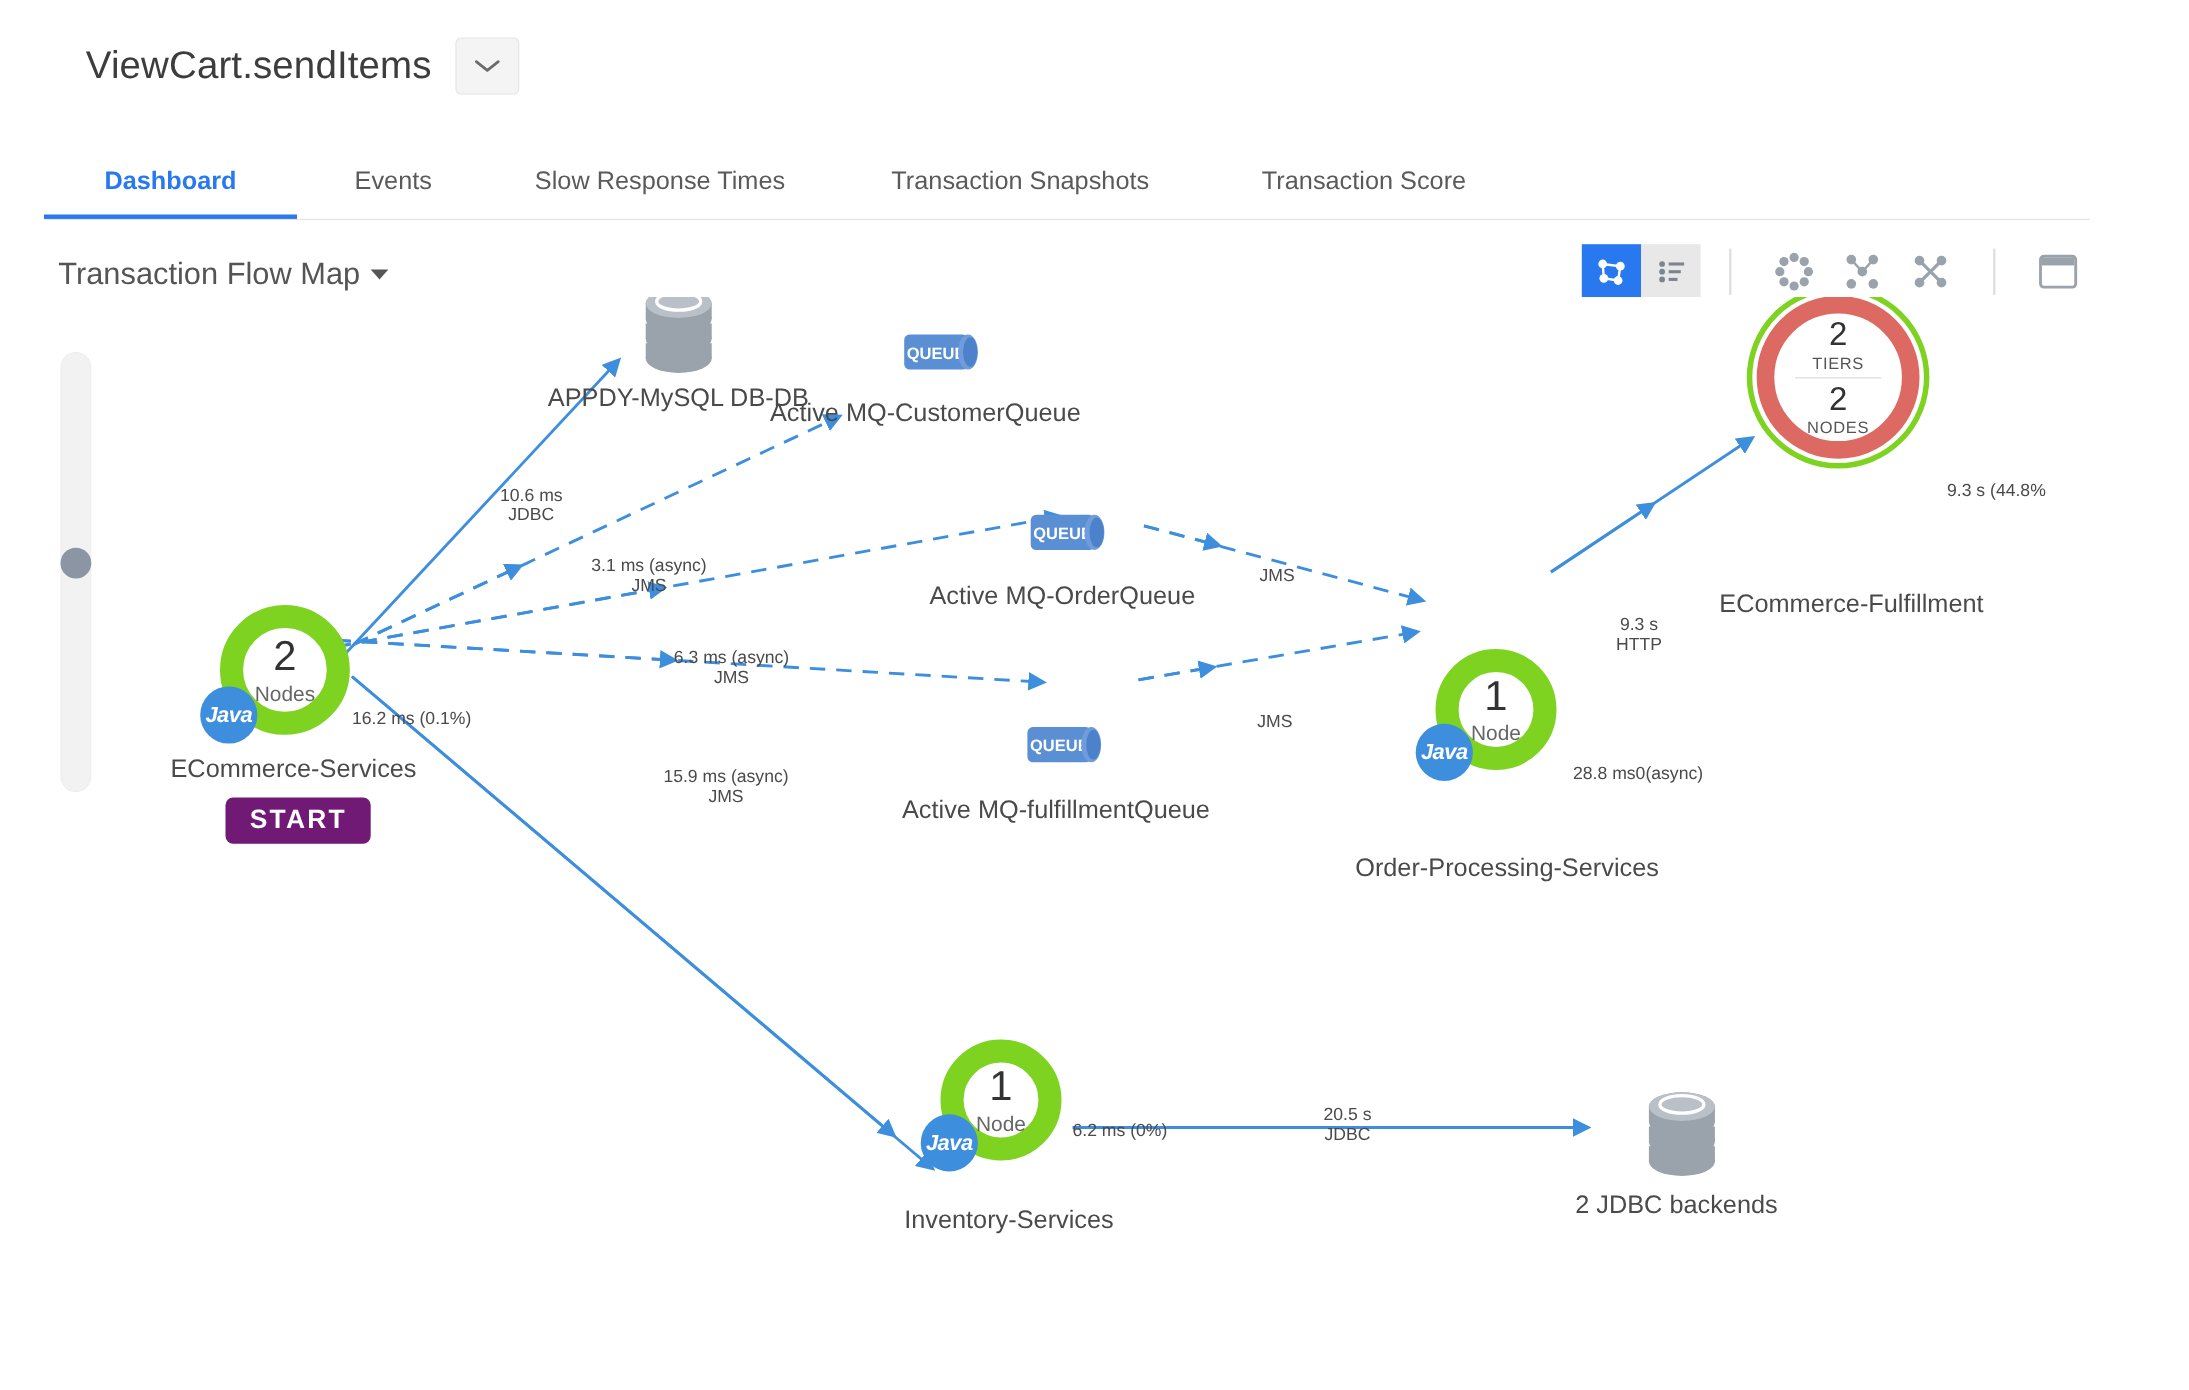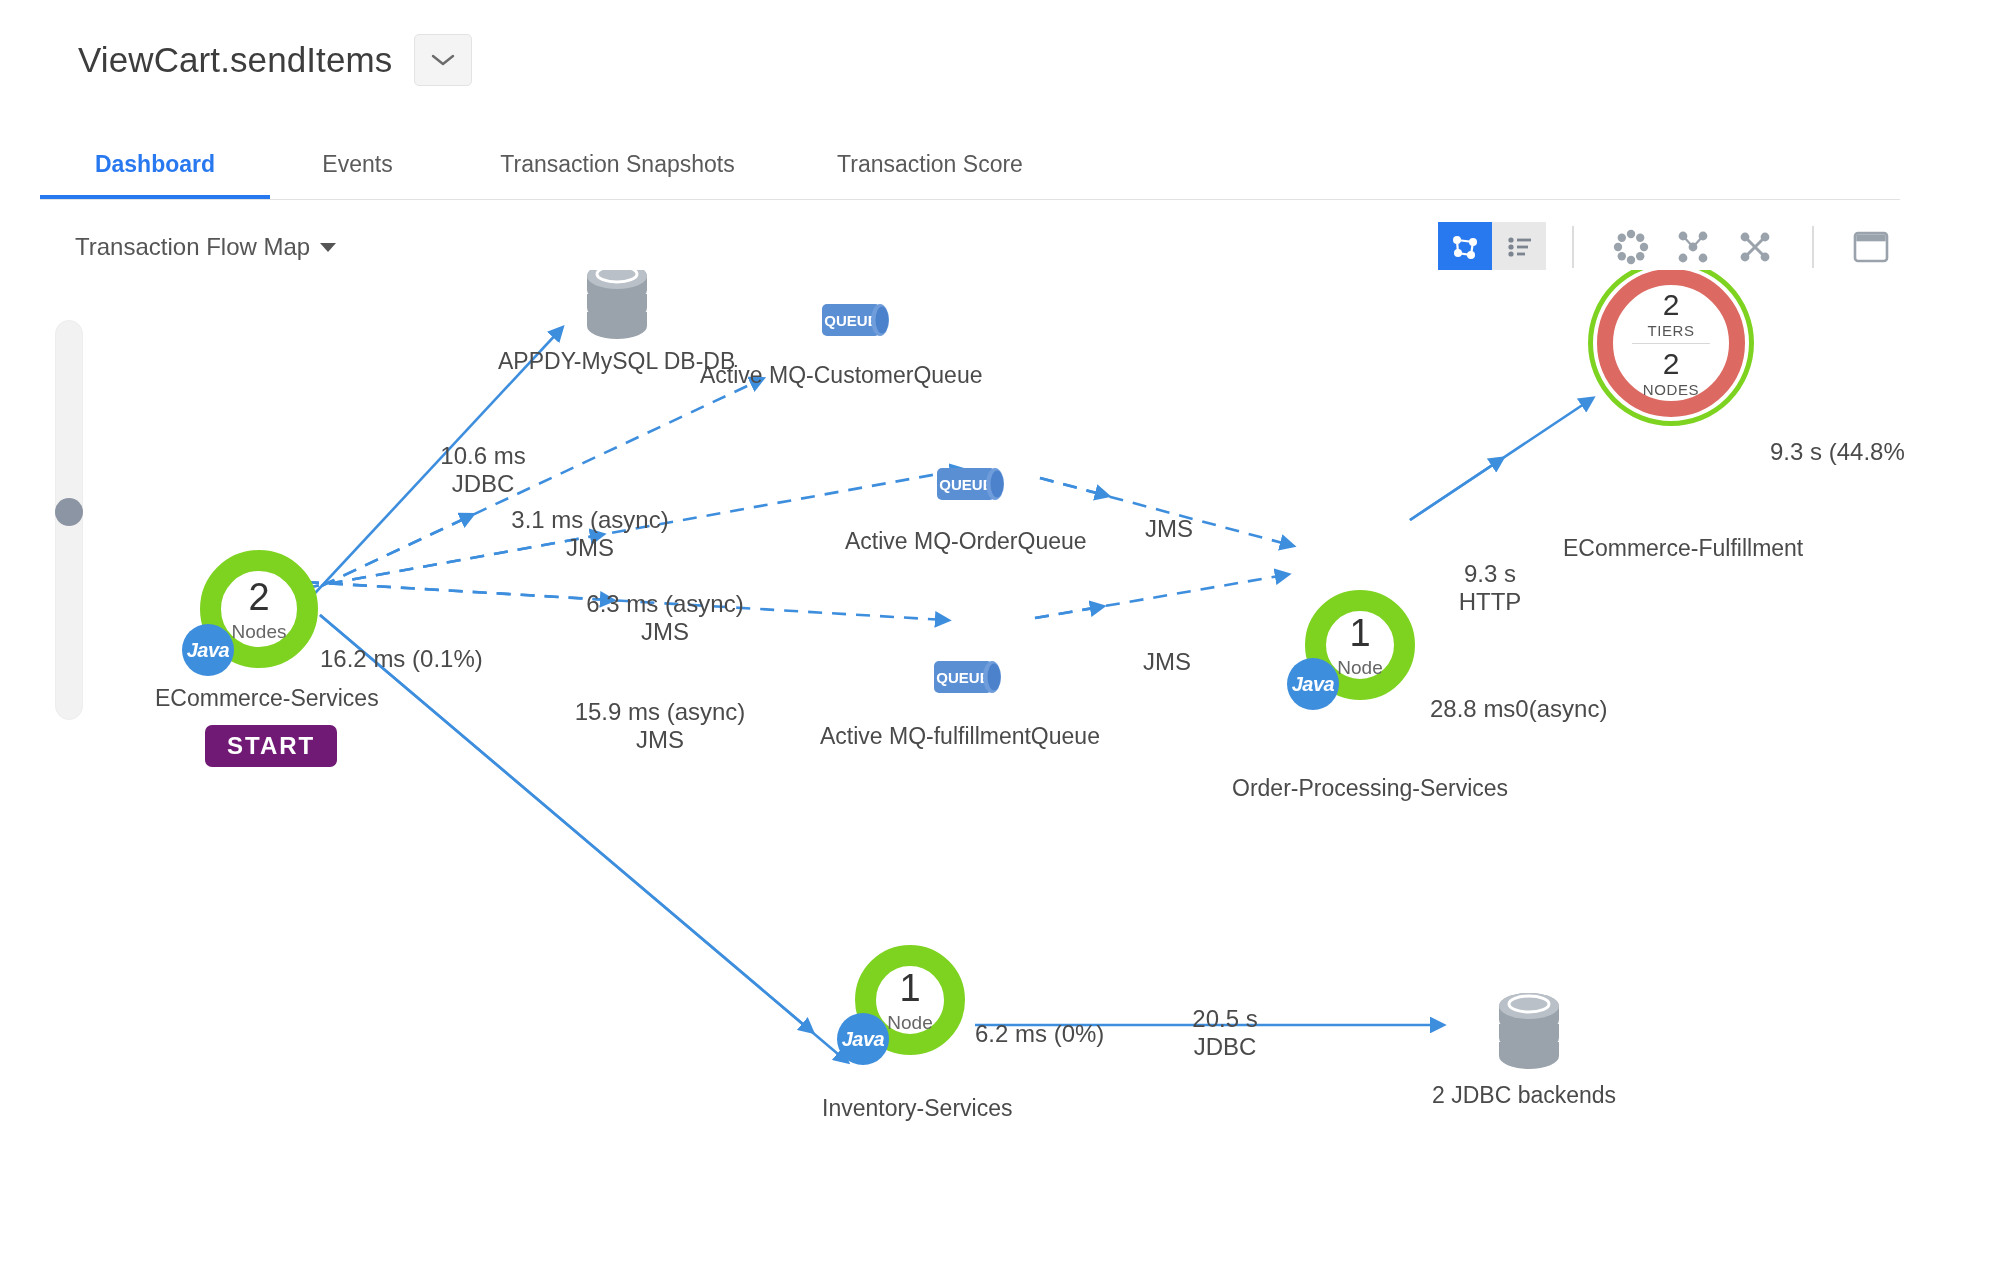--- a/index.html
+++ b/index.html
@@ -30,21 +30,21 @@
   }
   .tab.active { color: #2878f0; font-weight: 700; margin-top: 24px; }
   .tab.active::after {
     content: ""; position: absolute; left: 0; right: 0; bottom: 0; height: 5px; background: #2878f0;
   }
   .tabs-underline { position: absolute; left: 40px; top: 199px; width: 1860px; height: 1px; background: #e2e2e2; }
 
   
   .flowmap-label {
     position: absolute; left: 53px; top: 233px;
-    font-size: 24px; color: #555; display: flex; align-items: center; gap: 10px; cursor: pointer; margin-left: 22px;
+    font-size: 28px; color: #555; display: flex; align-items: center; gap: 10px; cursor: pointer;
   }
   .caret-down { width: 0; height: 0; border-left: 8px solid transparent; border-right: 8px solid transparent; border-top: 9px solid #555; }
 
   .toolbar { position: absolute; right: 88px; top: 222px; display: flex; align-items: center; gap: 0; }
   .tb-group { display: flex; }
   .tb-btn {
     width: 54px; height: 50px; display: flex; align-items: center; justify-content: center;
     cursor: pointer; background: transparent; border: none;
   }
   .tb-btn.seg { background: #e8e8e8; }
@@ -94,21 +94,21 @@
   .ring-inner .num { font-size: 30px; color: #333; line-height: 1; }
   .ring-inner .cap { font-size: 15px; color: #555; letter-spacing: .6px; line-height: 1; margin-top: 3px; }
   .ring-div { width: 78px; height: 1px; background: #d8d8d8; margin: 5px 0; }
 
   
   .db-icon { position: absolute; }
   
   .queue-icon { position: absolute; }
 
   .edge-label {
-    position: absolute; font-size: 24px; color: #4a4a4a; white-space: nowrap; text-align: center; line-height: 1.15;
+    position: absolute; font-size: 16px; color: #4a4a4a; white-space: nowrap; text-align: center; line-height: 1.15;
   }
   .edge-label .l2 { display: block; }
 </style>
 </head>
 <body>
 
 <div id="app">
 
   <div class="header">
     <div class="title-row">
@@ -116,20 +116,21 @@
       <div class="title-dropdown">
         <svg width="26" height="16" viewBox="0 0 26 16">
           <path d="M3 4 L13 12 L23 4" fill="none" stroke="#6b6b6b" stroke-width="2.4" stroke-linecap="round" stroke-linejoin="round"></path>
         </svg>
       </div>
     </div>
 
     <div class="tabs">
       <div class="tab active" style="width:230px">Dashboard</div>
       <div class="tab" style="width:175px">Events</div>
+      <div class="tab" style="width:310px">Slow Response Times</div>
       <div class="tab" style="width:345px">Transaction Snapshots</div>
       <div class="tab" style="width:280px">Transaction Score</div>
     </div>
     <div class="tabs-underline"></div>
   </div>
 
   <div class="flowmap-label">
     <span>Transaction Flow Map</span>
     <span class="caret-down"></span>
   </div>

